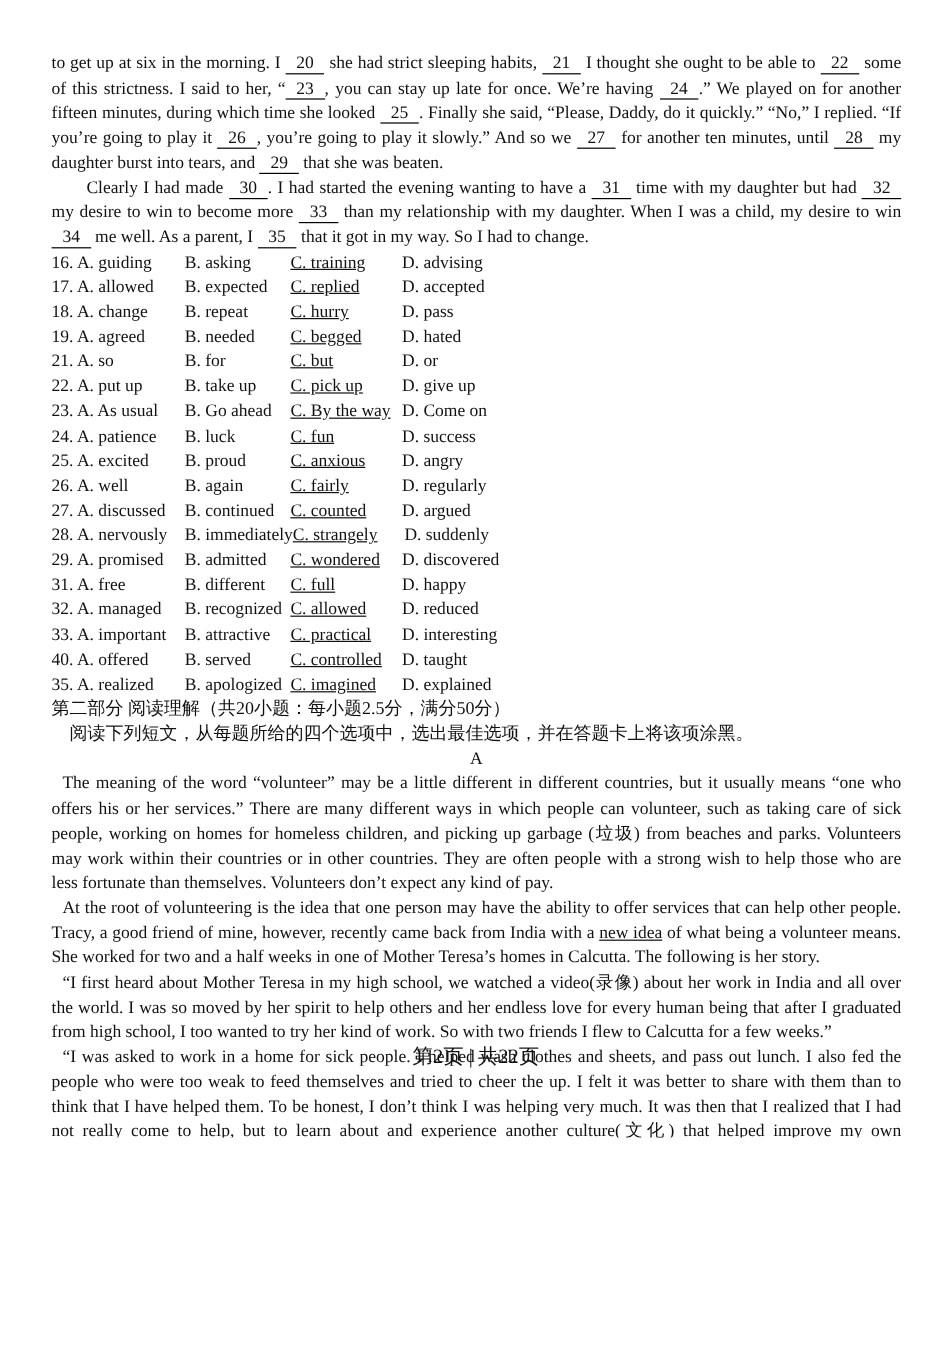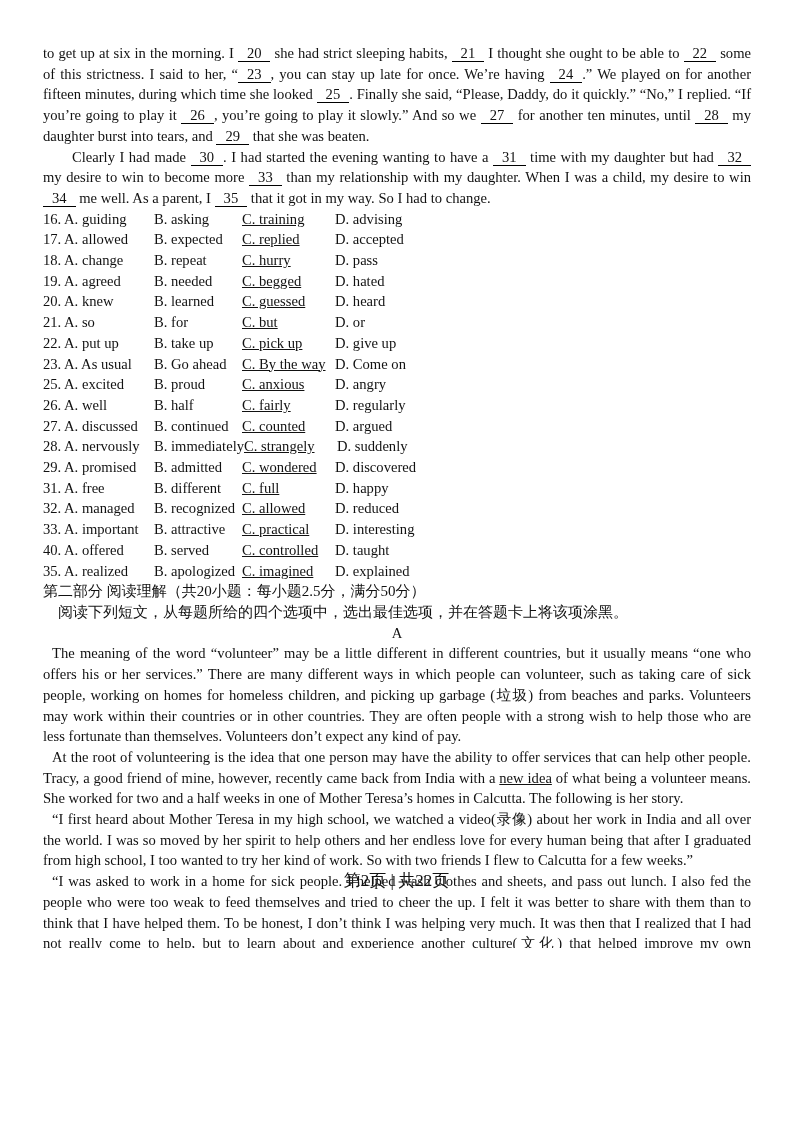--- a/index.html
+++ b/index.html
@@ -71,26 +71,26 @@
   <div id="cloze-passage">
       <div class="para">to get up at six in the morning. I <span class="blank">20</span> she had strict sleeping habits, <span class="blank">21</span> I thought she ought to be able to <span class="blank">22</span> some of this strictness. I said to her, “<span class="blank">23</span>, you can stay up late for once. We’re having <span class="blank">24</span>.” We played on for another fifteen minutes, during which time she looked <span class="blank">25</span>. Finally she said, “Please, Daddy, do it quickly.” “No,” I replied. “If you’re going to play it <span class="blank">26</span>, you’re going to play it slowly.” And so we <span class="blank">27</span> for another ten minutes, until <span class="blank">28</span> my daughter burst into tears, and <span class="blank">29</span> that she was beaten.</div>
       <div class="para p-indent">Clearly I had made <span class="blank">30</span>. I had started the evening wanting to have a <span class="blank">31</span> time with my daughter but had <span class="blank">32</span> my desire to win to become more <span class="blank">33</span> than my relationship with my daughter. When I was a child, my desire to win <span class="blank">34</span> me well. As a parent, I <span class="blank">35</span> that it got in my way. So I had to change.</div>
     </div>
 
   <div id="cloze-questions">
       <div class="qrow"><span class="qc qc1">16. A. guiding</span><span class="qc qc2">B. asking</span><span class="qc qc3">C. training</span><span class="qc qc4">D. advising</span></div>
       <div class="qrow"><span class="qc qc1">17. A. allowed</span><span class="qc qc2">B. expected</span><span class="qc qc3">C. replied</span><span class="qc qc4">D. accepted</span></div>
       <div class="qrow"><span class="qc qc1">18. A. change</span><span class="qc qc2">B. repeat</span><span class="qc qc3">C. hurry</span><span class="qc qc4">D. pass</span></div>
       <div class="qrow"><span class="qc qc1">19. A. agreed</span><span class="qc qc2">B. needed</span><span class="qc qc3">C. begged</span><span class="qc qc4">D. hated</span></div>
-      <div class="qrow"><span class="qc qc1">20. A. knew</span><span class="qc qc2">B. learned</span><span class="qc qc3">C. guessed</span><span class="qc qc4">D. heard</span></div>
       <div class="qrow"><span class="qc qc1">21. A. so</span><span class="qc qc2">B. for</span><span class="qc qc3">C. but</span><span class="qc qc4">D. or</span></div>
       <div class="qrow"><span class="qc qc1">22. A. put up</span><span class="qc qc2">B. take up</span><span class="qc qc3">C. pick up</span><span class="qc qc4">D. give up</span></div>
       <div class="qrow"><span class="qc qc1">23. A. As usual</span><span class="qc qc2">B. Go ahead</span><span class="qc qc3">C. By the way</span><span class="qc qc4">D. Come on</span></div>
+      <div class="qrow"><span class="qc qc1">24. A. patience</span><span class="qc qc2">B. luck</span><span class="qc qc3">C. fun</span><span class="qc qc4">D. success</span></div>
       <div class="qrow"><span class="qc qc1">25. A. excited</span><span class="qc qc2">B. proud</span><span class="qc qc3">C. anxious</span><span class="qc qc4">D. angry</span></div>
-      <div class="qrow"><span class="qc qc1">26. A. well</span><span class="qc qc2">B. half</span><span class="qc qc3">C. fairly</span><span class="qc qc4">D. regularly</span></div>
+      <div class="qrow"><span class="qc qc1">26. A. well</span><span class="qc qc2">B. again</span><span class="qc qc3">C. fairly</span><span class="qc qc4">D. regularly</span></div>
       <div class="qrow"><span class="qc qc1">27. A. discussed</span><span class="qc qc2">B. continued</span><span class="qc qc3">C. counted</span><span class="qc qc4">D. argued</span></div>
       <div class="qrow"><span class="qc qc1">28. A. nervously</span><span class="qc qc2">B. immediately</span><span class="qc qc3">C. strangely</span><span class="qc qc4">D. suddenly</span></div>
       <div class="qrow"><span class="qc qc1">29. A. promised</span><span class="qc qc2">B. admitted</span><span class="qc qc3">C. wondered</span><span class="qc qc4">D. discovered</span></div>
       <div class="qrow"><span class="qc qc1">31. A. free</span><span class="qc qc2">B. different</span><span class="qc qc3">C. full</span><span class="qc qc4">D. happy</span></div>
       <div class="qrow"><span class="qc qc1">32. A. managed</span><span class="qc qc2">B. recognized</span><span class="qc qc3">C. allowed</span><span class="qc qc4">D. reduced</span></div>
       <div class="qrow"><span class="qc qc1">33. A. important</span><span class="qc qc2">B. attractive</span><span class="qc qc3">C. practical</span><span class="qc qc4">D. interesting</span></div>
       <div class="qrow"><span class="qc qc1">40. A. offered</span><span class="qc qc2">B. served</span><span class="qc qc3">C. controlled</span><span class="qc qc4">D. taught</span></div>
       <div class="qrow"><span class="qc qc1">35. A. realized</span><span class="qc qc2">B. apologized</span><span class="qc qc3">C. imagined</span><span class="qc qc4">D. explained</span></div>
     </div>
 

